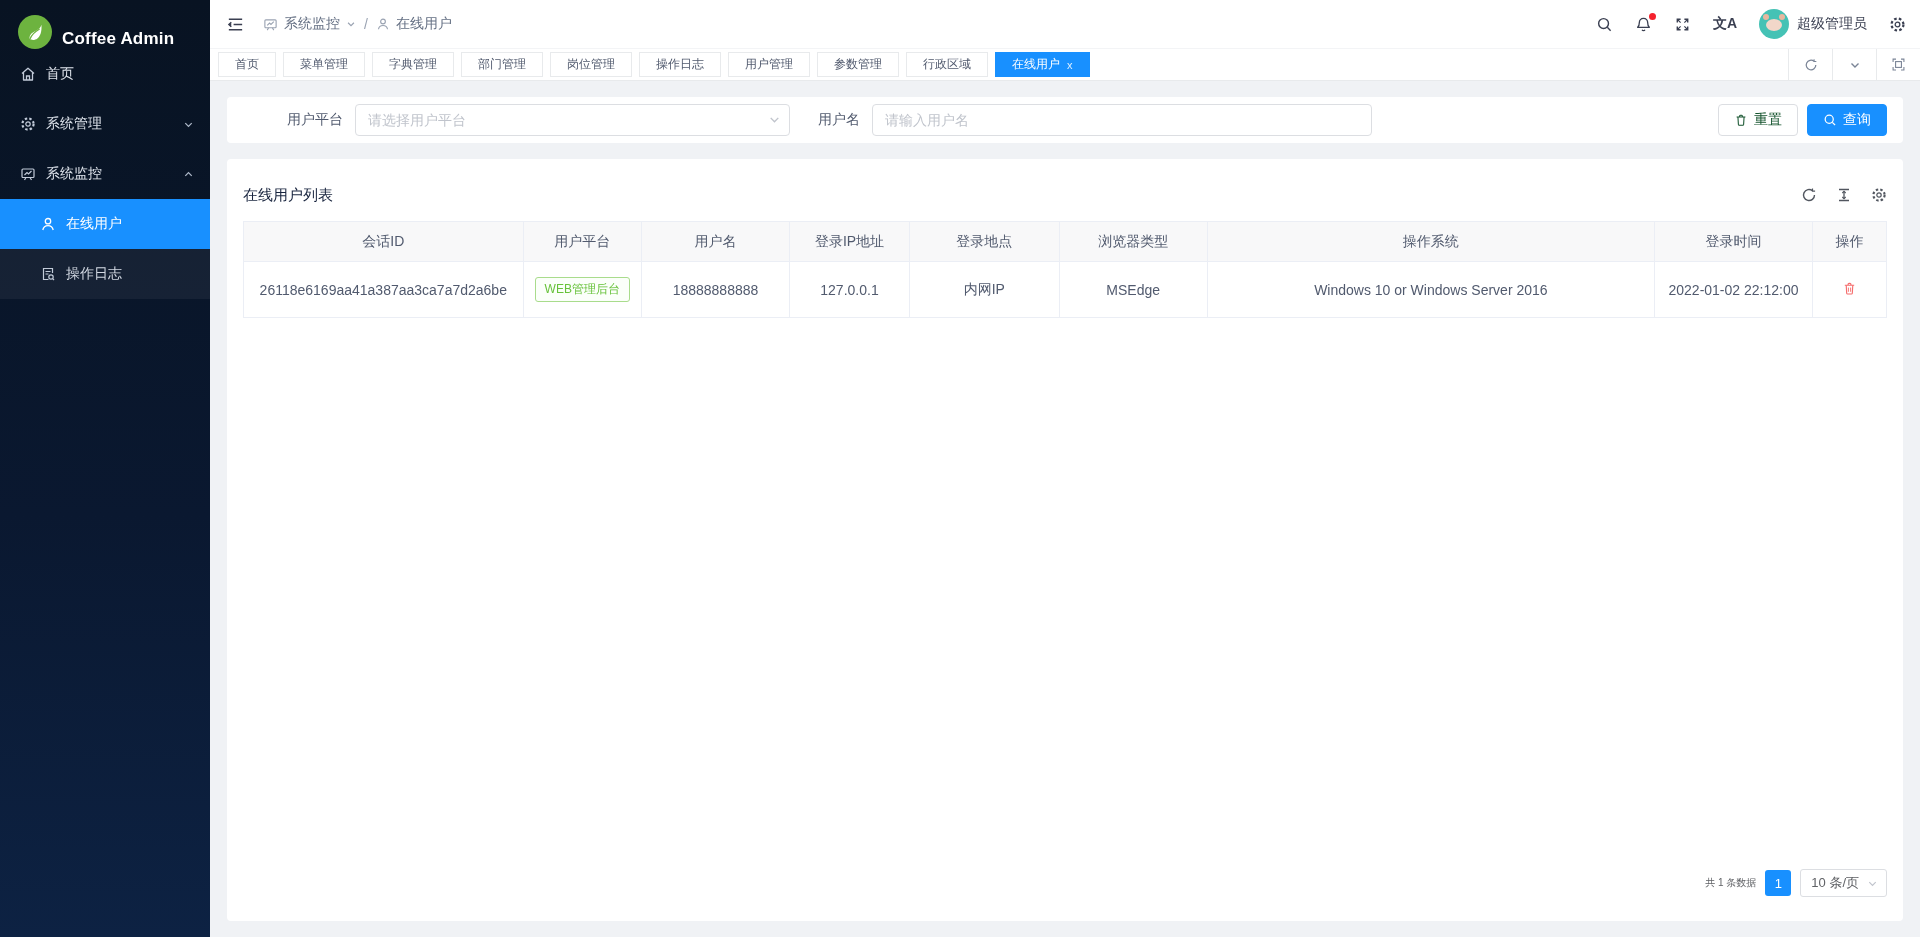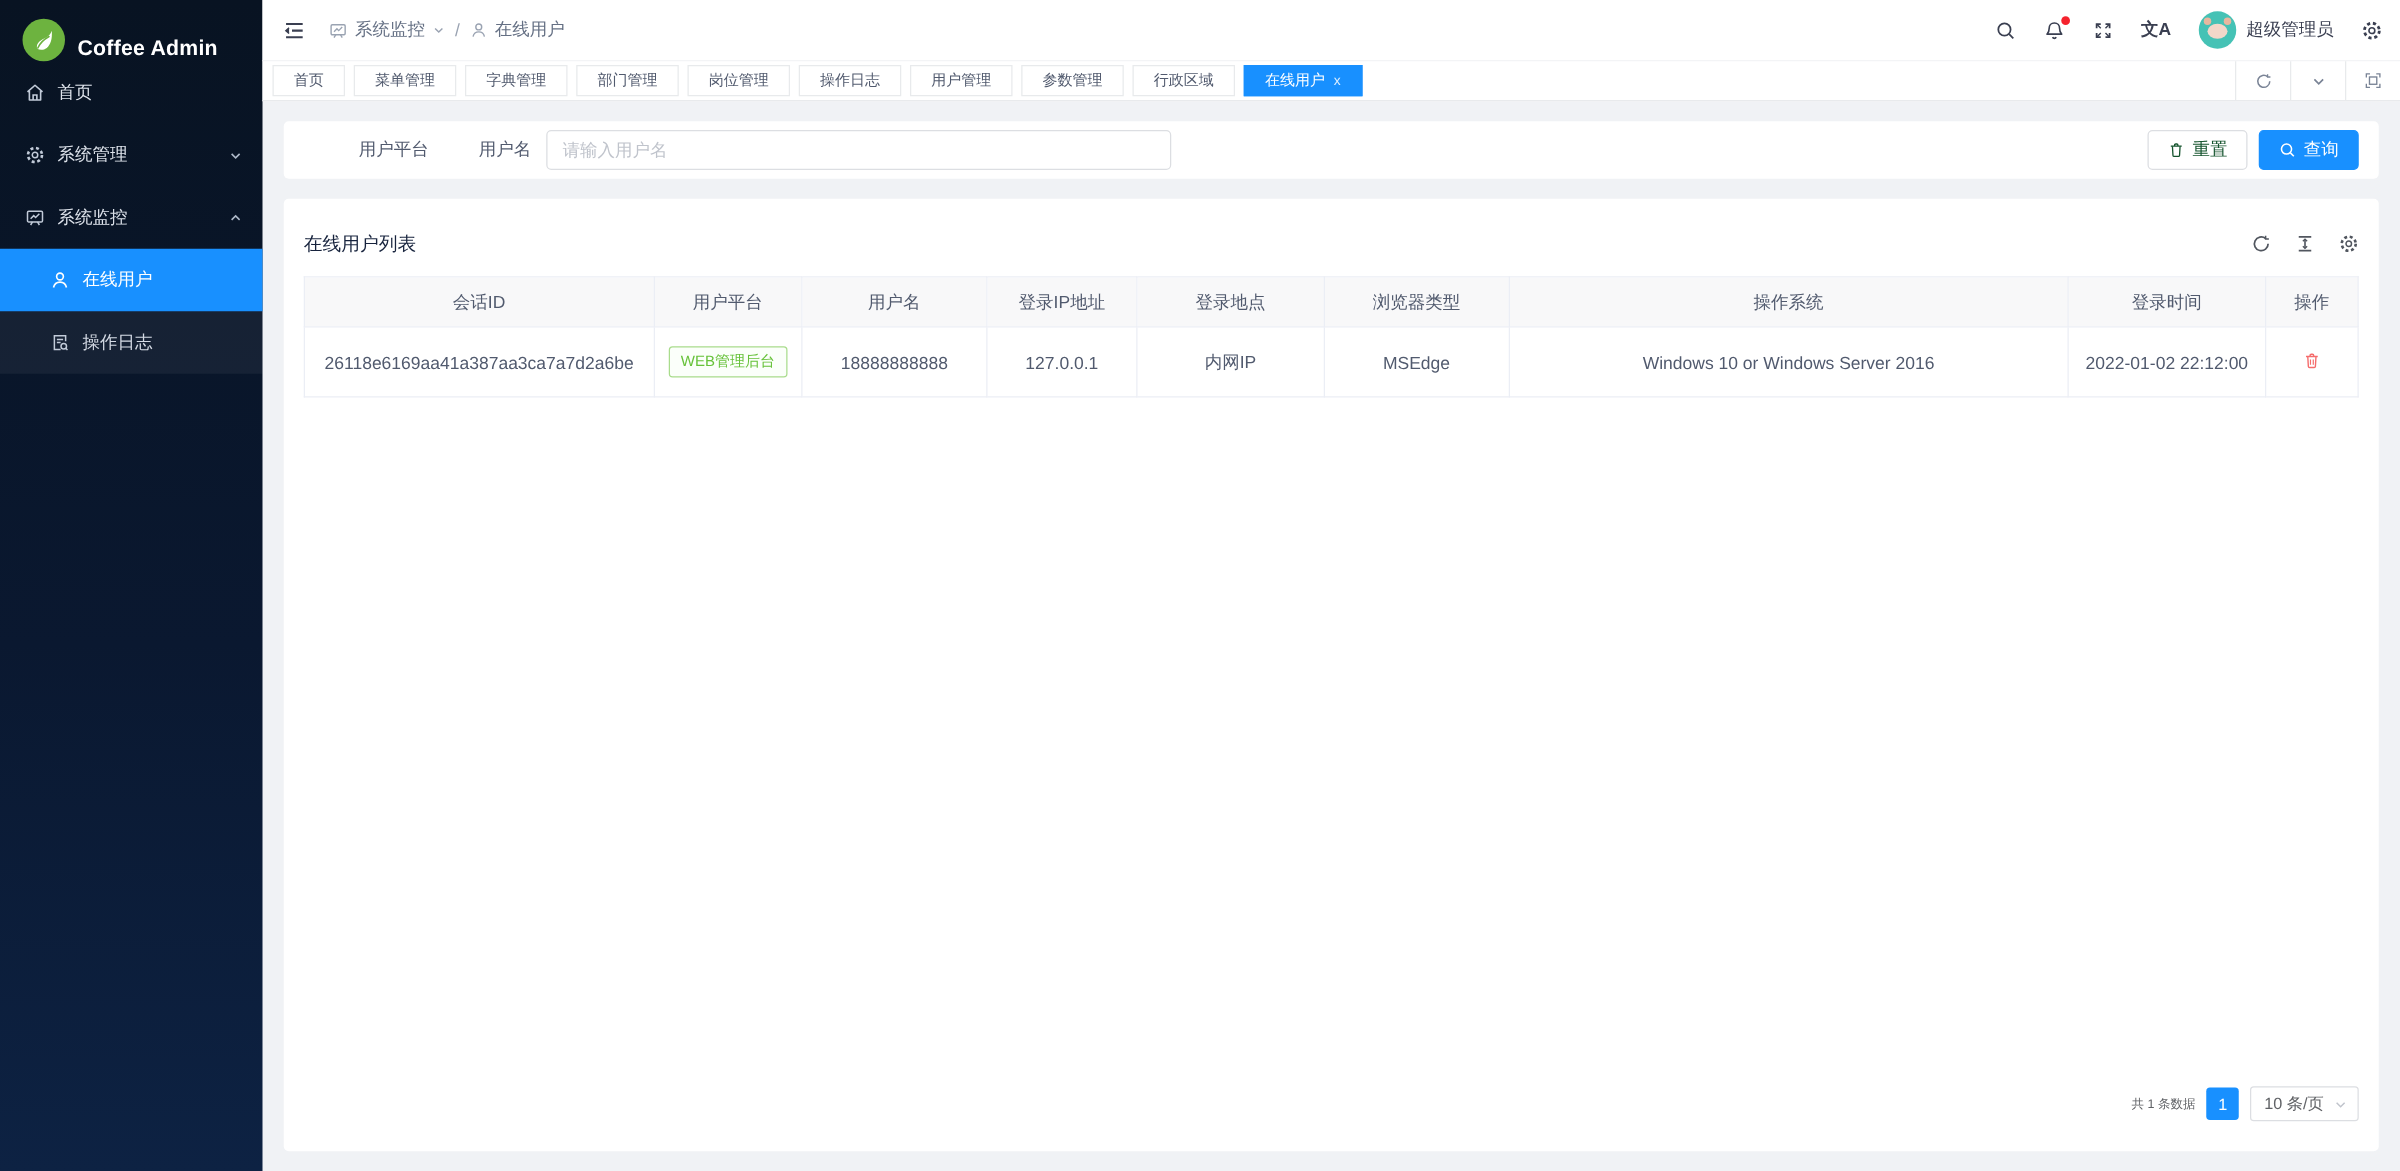--- a/index.html
+++ b/index.html
@@ -270,20 +270,28 @@
           </svg>
       </span>
     </div>
   </div>
 
   <div class="content">
 
     <section class="search-card">
       <div class="form-item">
         <label class="form-label">用户平台</label>
+        <span class="sel-wrap">
+          <input class="form-input sel-input" readonly="" placeholder="请选择用户平台" style="">
+          <span class="sel-chev">
+            <svg width="13" height="13" viewBox="0 0 12 12" fill="none" stroke="currentColor" stroke-width="1.3">
+                <path d="M2.5 4.5 6 8l3.5-3.5"></path>
+              </svg>
+          </span>
+        </span>
       </div>
       <div class="form-item" style="margin-left:10px;">
         <label class="form-label narrow">用户名</label>
         <input class="form-input txt-input" placeholder="请输入用户名" style="">
       </div>
       <div class="form-actions">
         <button class="btn">
           <span>
             <svg width="14" height="14" viewBox="0 0 16 16" fill="none" stroke="currentColor" stroke-width="1.2">
                 <path d="M3 4.5h10M6.5 4.5v-1a1 1 0 0 1 1-1h1a1 1 0 0 1 1 1v1"></path>

